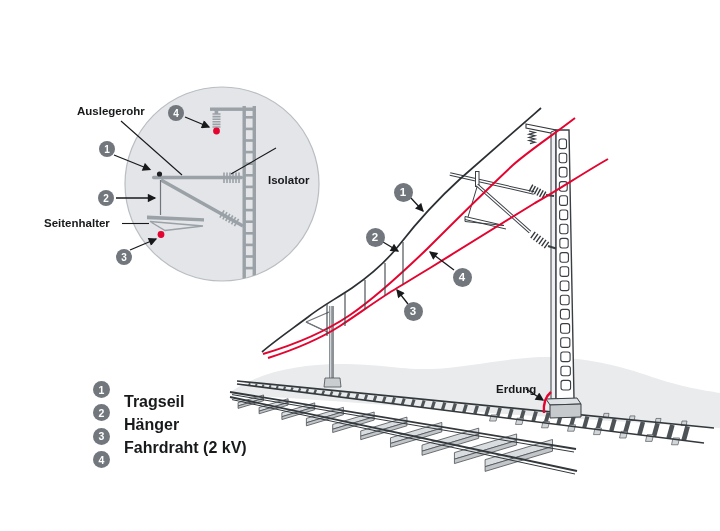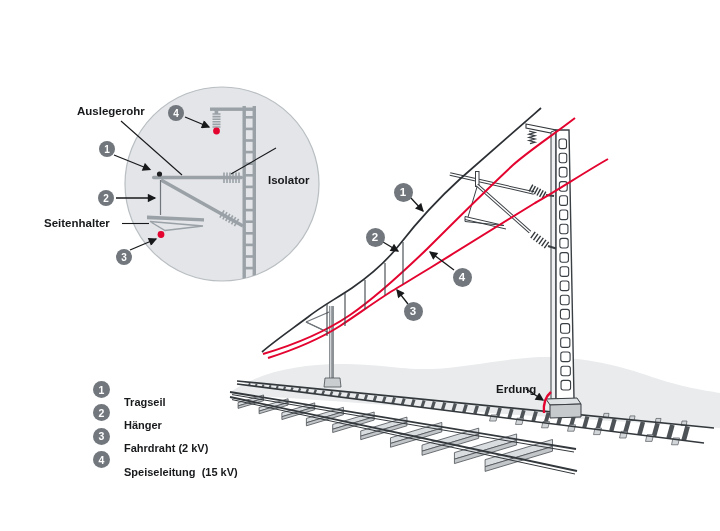--- a/index.html
+++ b/index.html
@@ -13,21 +13,21 @@
   svg{position:absolute;left:0;top:0;}
   .lbl{position:absolute;font-size:11.5px;font-weight:700;color:var(--text);line-height:13px;white-space:pre;}
   .badge{position:absolute;border-radius:50%;background:var(--badge);color:#fff;
          display:flex;align-items:center;justify-content:center;font-weight:700;}
   .badge.b16{width:16px;height:16px;font-size:10px;}
   .badge.b19{width:19px;height:19px;font-size:11.5px;}
   .badge.b17{width:17px;height:17px;font-size:10.5px;}
   .legend{position:absolute;left:93px;top:381px;}
   .legend-row{display:flex;align-items:center;height:17px;margin-bottom:6.4px;}
   .legend-row .badge{position:static;flex:0 0 auto;}
-  .legend-row .txt{margin-left:14px;font-size:11px;font-weight:700;color:var(--text);white-space:pre;margin-top:24px;}
+  .legend-row .txt{margin-left:14px;font-size:16px;font-weight:700;color:var(--text);white-space:pre;margin-top:24px;}
   .ptr{stroke:var(--text);stroke-width:1.1;fill:none;}
   .arrow{stroke:var(--text);stroke-width:1.3;fill:none;marker-end:url(#ah);}
   .wire-black{stroke:var(--wire);stroke-width:1.7;fill:none;}
   .wire-red{stroke:var(--red);stroke-width:2;fill:none;}
   .hanger{stroke:#3f4449;stroke-width:1.1;}
   .rib{stroke:var(--dark);stroke-width:1.4;}
   .rib-inset{stroke:var(--inset-gray);stroke-width:1.6;}
   .outl{stroke:var(--dark);fill:#fff;}
 </style>
 </head>
@@ -331,17 +331,16 @@
   <div class="legend-row">
     <span class="badge b17">2</span>
     <span class="txt">Hänger</span>
   </div>
   <div class="legend-row">
     <span class="badge b17">3</span>
     <span class="txt">Fahrdraht (2 kV)</span>
   </div>
   <div class="legend-row">
     <span class="badge b17">4</span>
-    <span class="txt">Speiseleitung  (15 kV)</span>
   </div>
 </div>
 
 </div>
 
 </body></html>

